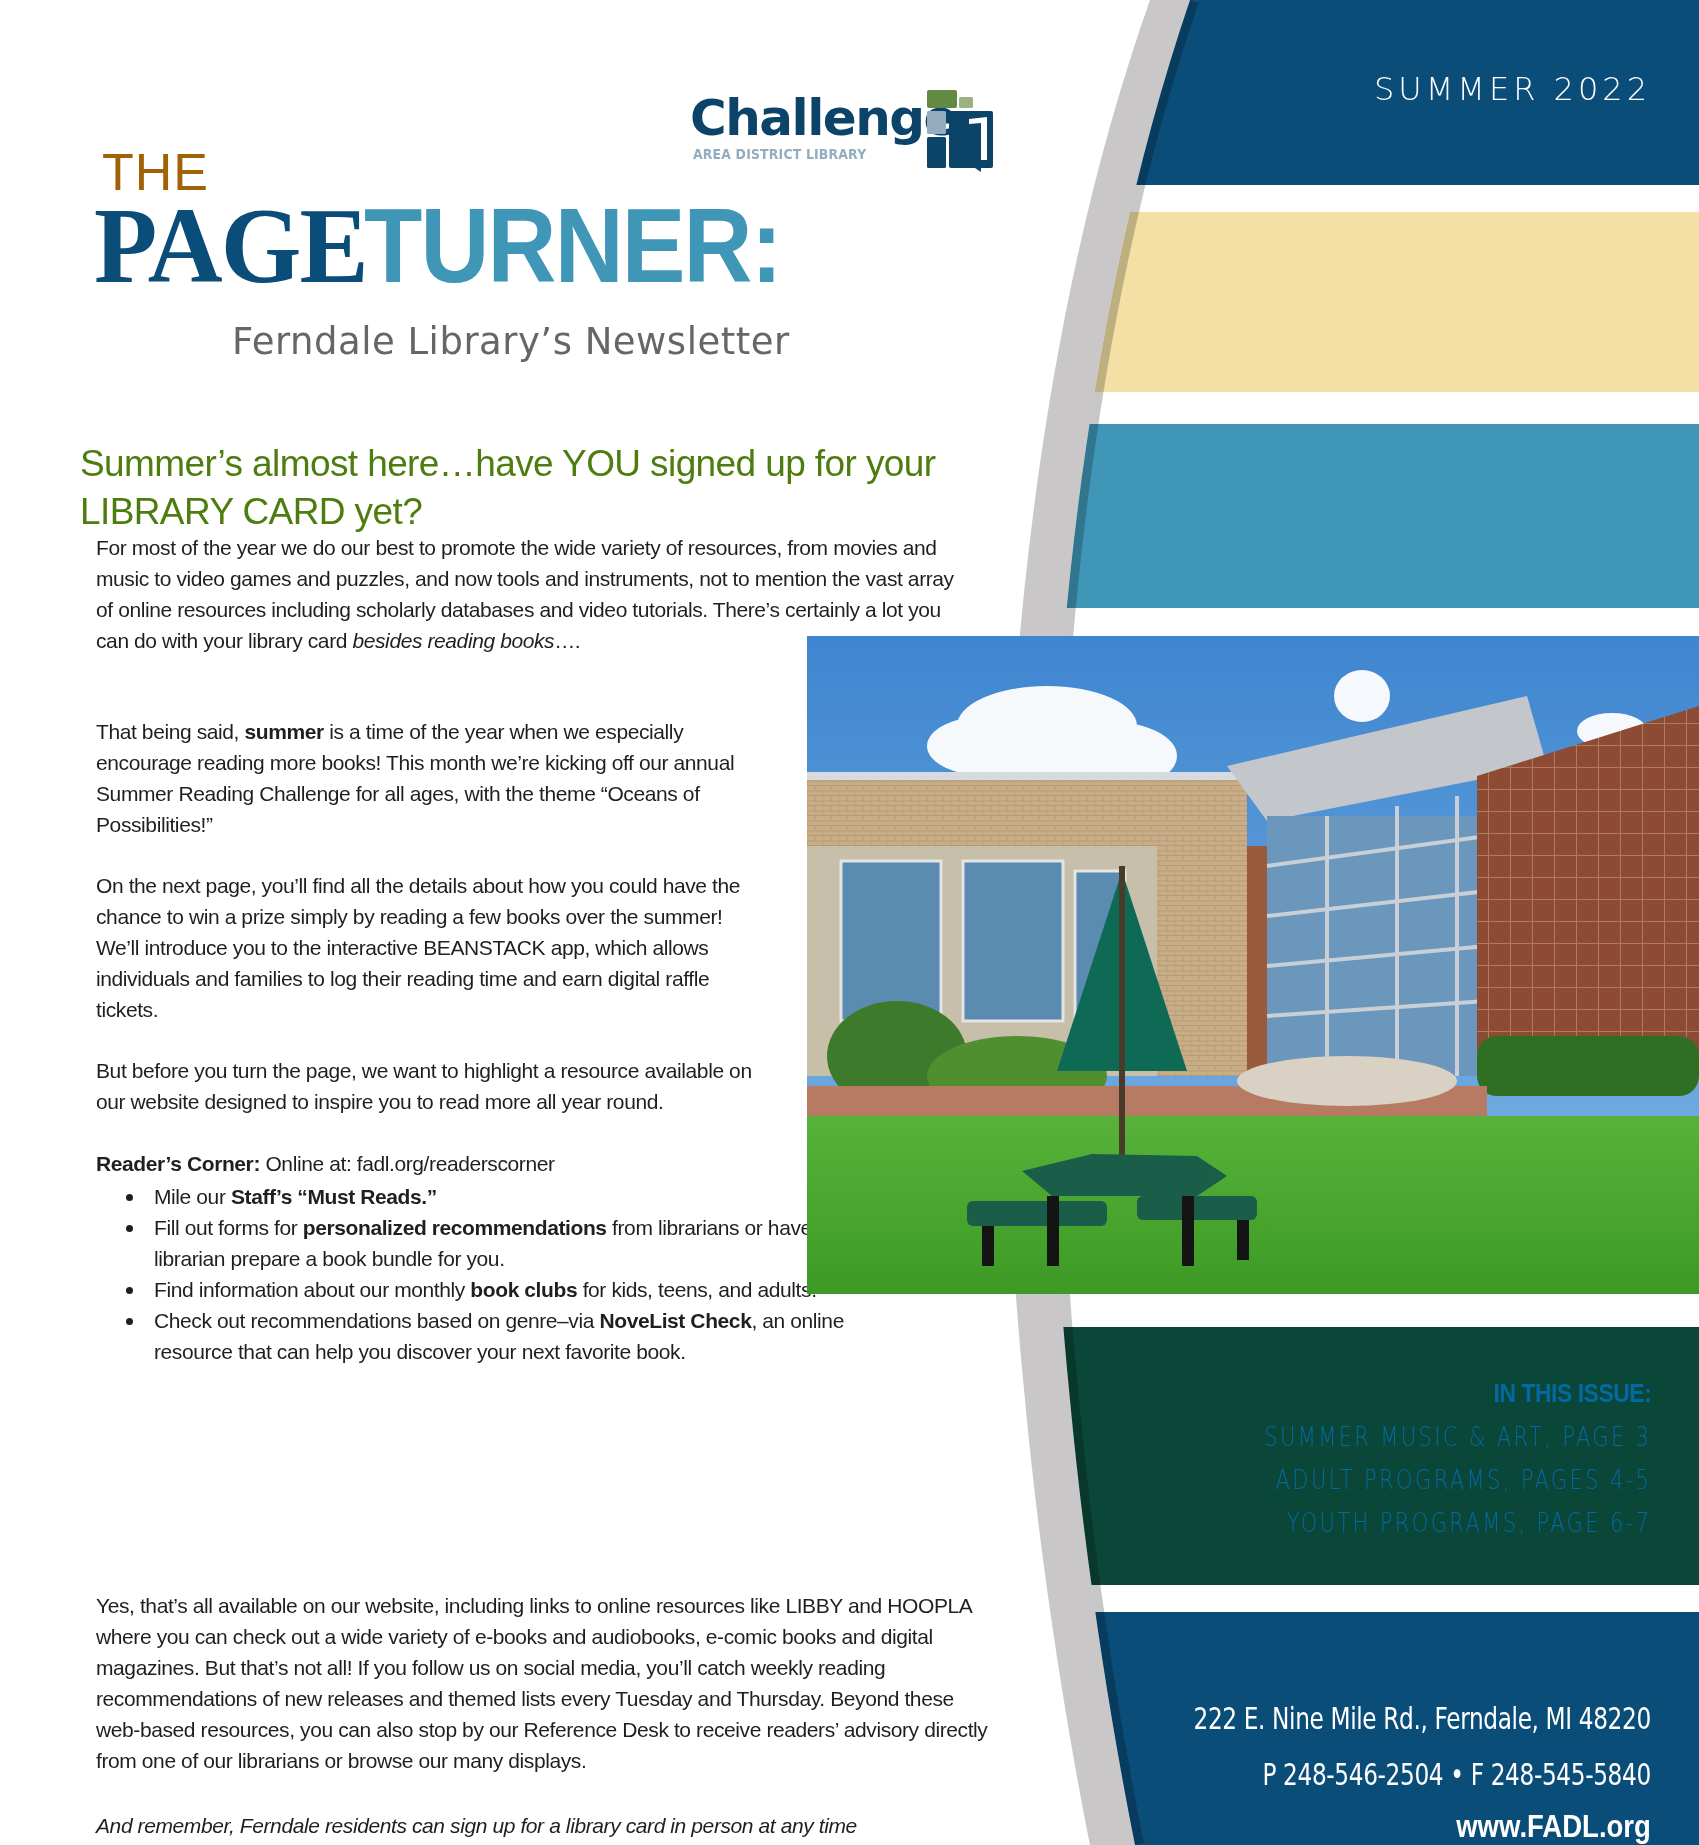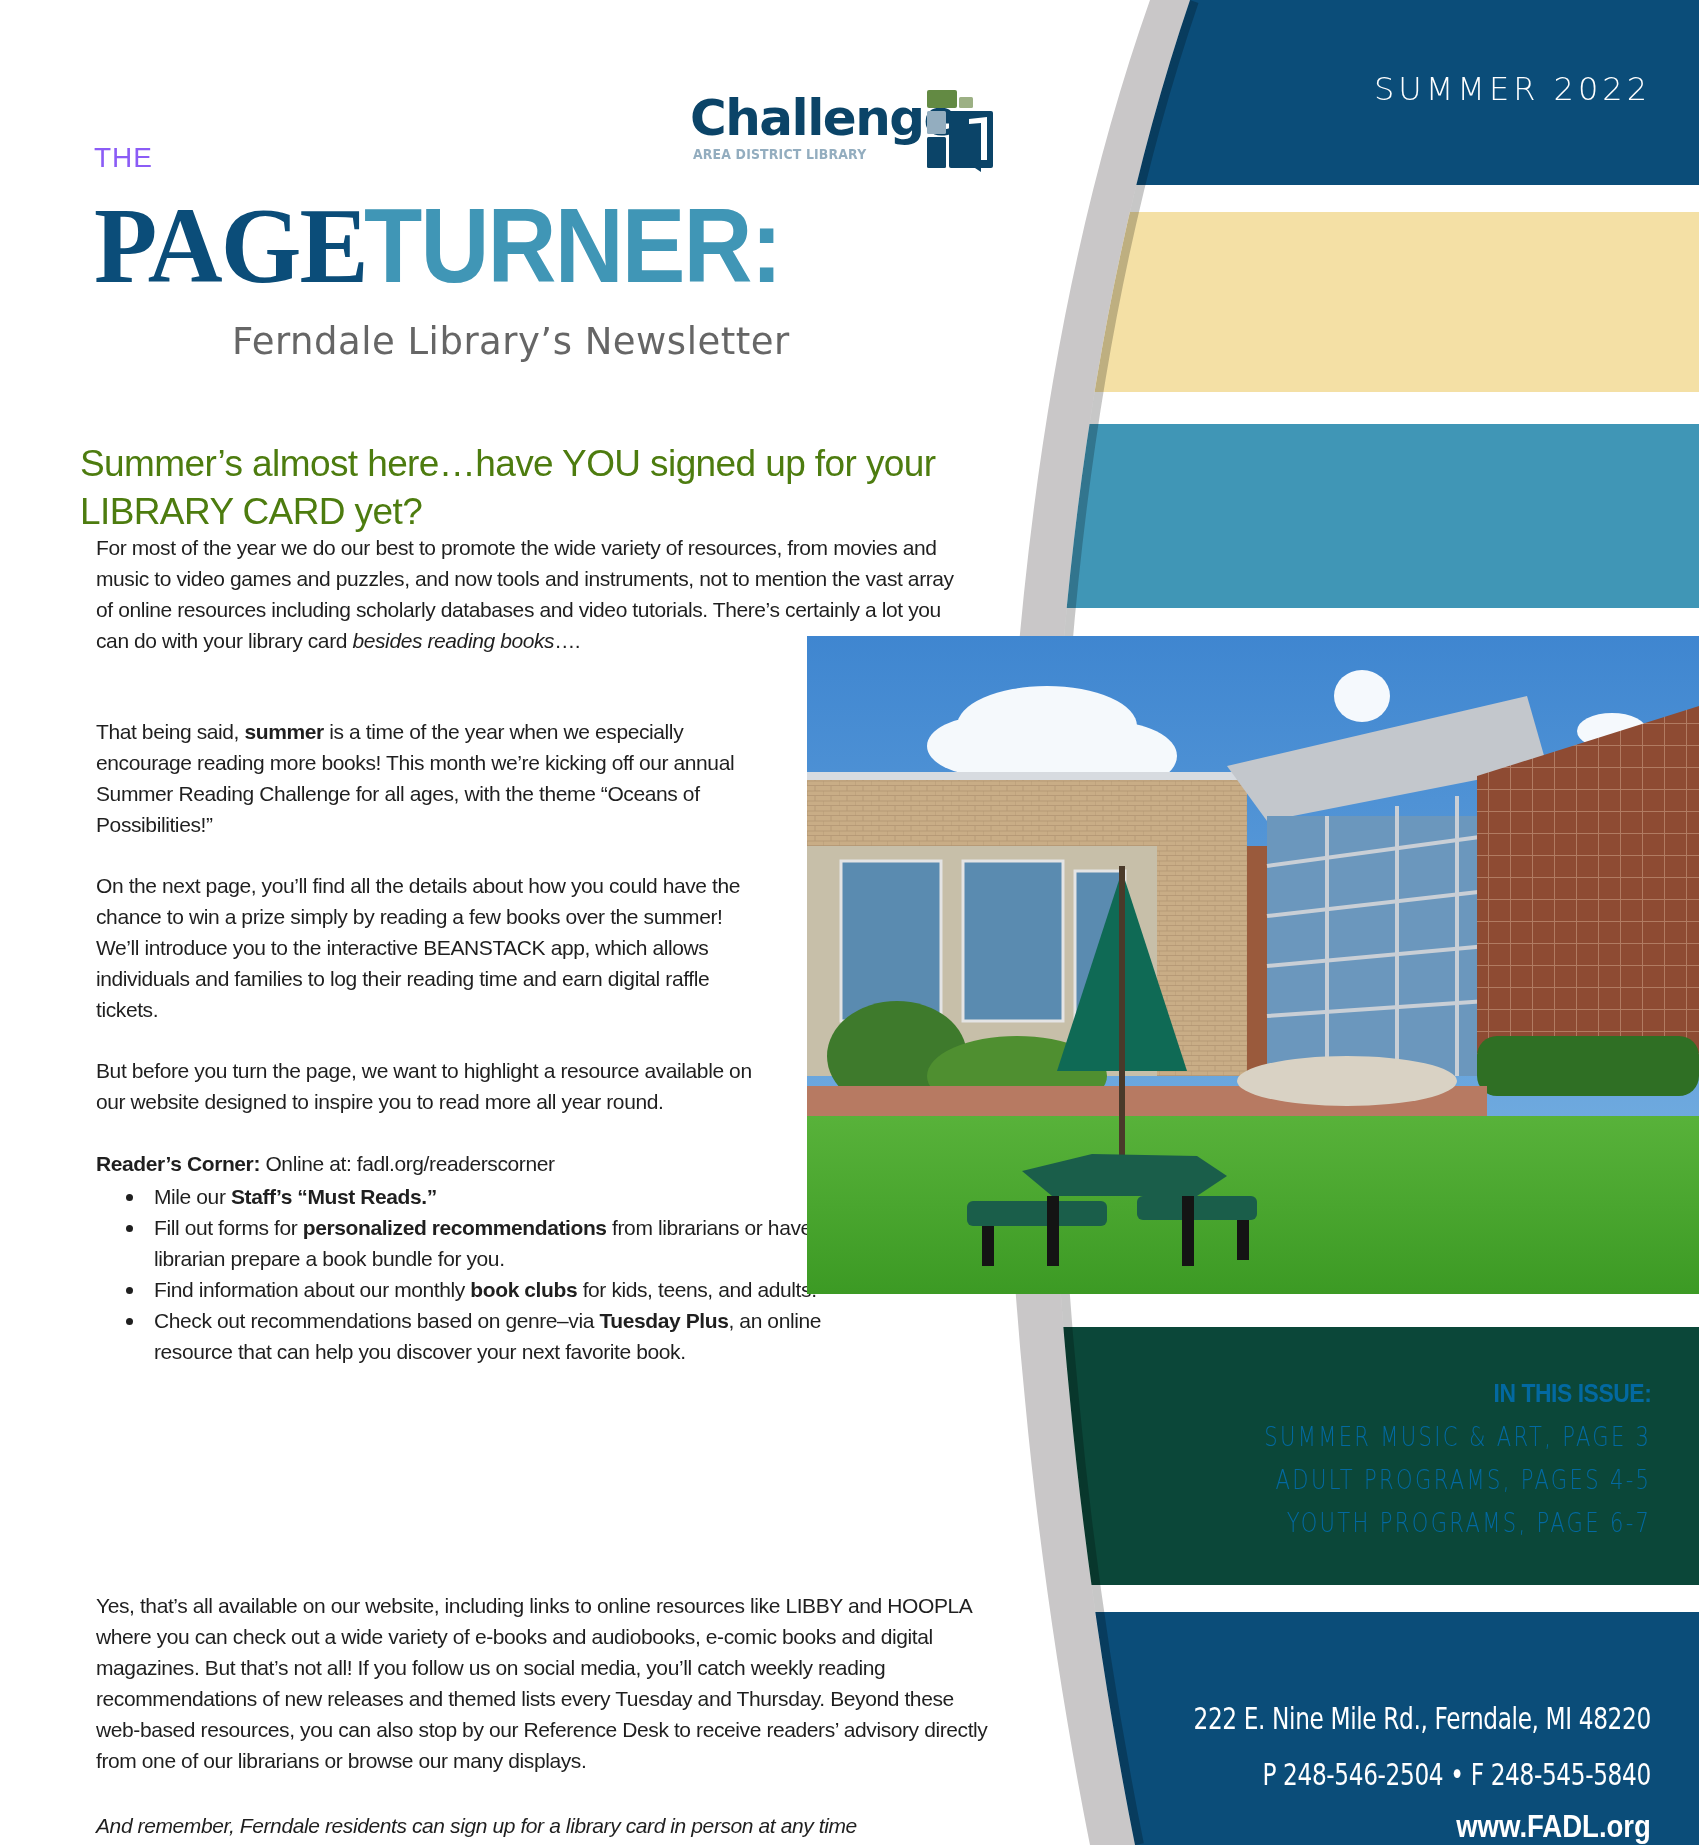--- a/index.html
+++ b/index.html
@@ -24,22 +24,22 @@
     color: #0b4468; letter-spacing: -1.5px; line-height: 56px;
   }
   .logo-sub {
     position: absolute; left: 3px; top: 56px;
     font-family: "DejaVu Sans", sans-serif; font-weight: bold; font-size: 14.5px;
     color: #93adbf; letter-spacing: 0.2px; transform: scaleX(0.86); transform-origin: left;
   }
   .logo-mark { position: absolute; left: 235px; top: 0; width: 70px; height: 85px; }
 
   .the-word {
-    position: absolute; left: 94px; top: 142px;
-    font-family: "Liberation Sans", sans-serif; font-size: 28px; color: #8b5cf6; letter-spacing: 1px;
+    position: absolute; left: 102px; top: 142px;
+    font-family: "Liberation Sans", sans-serif; font-size: 52px; color: #a16207; letter-spacing: 1px;
   }
   .title-line { position: absolute; left: 94px; top: 192px; white-space: nowrap; line-height: 1; }
   .title-page {
     font-family: "Liberation Serif", serif; font-weight: bold; font-size: 108px;
     color: #0b4d79; letter-spacing: -2px; display: inline-block; transform: scaleX(0.96); transform-origin: left;
   }
   .title-turner {
     font-family: "Liberation Sans", sans-serif; font-weight: bold; font-size: 106px;
     color: #4096b6; letter-spacing: -2px; display: inline-block; margin-left: -14px;
     transform: scaleX(0.9); transform-origin: left;
@@ -165,21 +165,21 @@
 <p class="body-text p4">But before you turn the page, we want to highlight a resource available on our website designed to inspire you to read more all year round.</p>
 
 <div class="body-text p5">
   <div>
     <b>Reader’s Corner:</b><span> Online at: fadl.org/readerscorner</span>
   </div>
   <ul class="bullets">
     <li><span>Mile our </span><b>Staff’s “Must Reads.”</b><span></span></li>
     <li><span>Fill out forms for </span><b>personalized recommendations</b><span> from librarians or have a librarian prepare a book bundle for you.</span></li>
     <li><span>Find information about our monthly </span><b>book clubs</b><span> for kids, teens, and adults.</span></li>
-    <li><span>Check out recommendations based on genre–via </span><b>Tuesday Plus</b><span>, an online resource that can help you discover your next favorite book.</span></li>
+    <li><span>Check out recommendations based on genre–via </span><b>NoveList Check</b><span>, an online resource that can help you discover your next favorite book.</span></li>
   </ul>
 </div>
 
 <p class="body-text p6">Yes, that’s all available on our website, including links to online resources like LIBBY and HOOPLA where you can check out a wide variety of e-books and audiobooks, e-comic books and digital magazines. But that’s not all! If you follow us on social media, you’ll catch weekly reading recommendations of new releases and themed lists every Tuesday and Thursday. Beyond these web-based resources, you can also stop by our Reference Desk to receive readers’ advisory directly from one of our librarians or browse our many displays.</p>
 
 <p class="body-text p7"><i>And remember, Ferndale residents can sign up for a library card in person at any time</i></p>
 
 <div class="photo">
   <svg width="892" height="658" viewBox="0 0 892 658" xmlns="http://www.w3.org/2000/svg">
     <defs>

